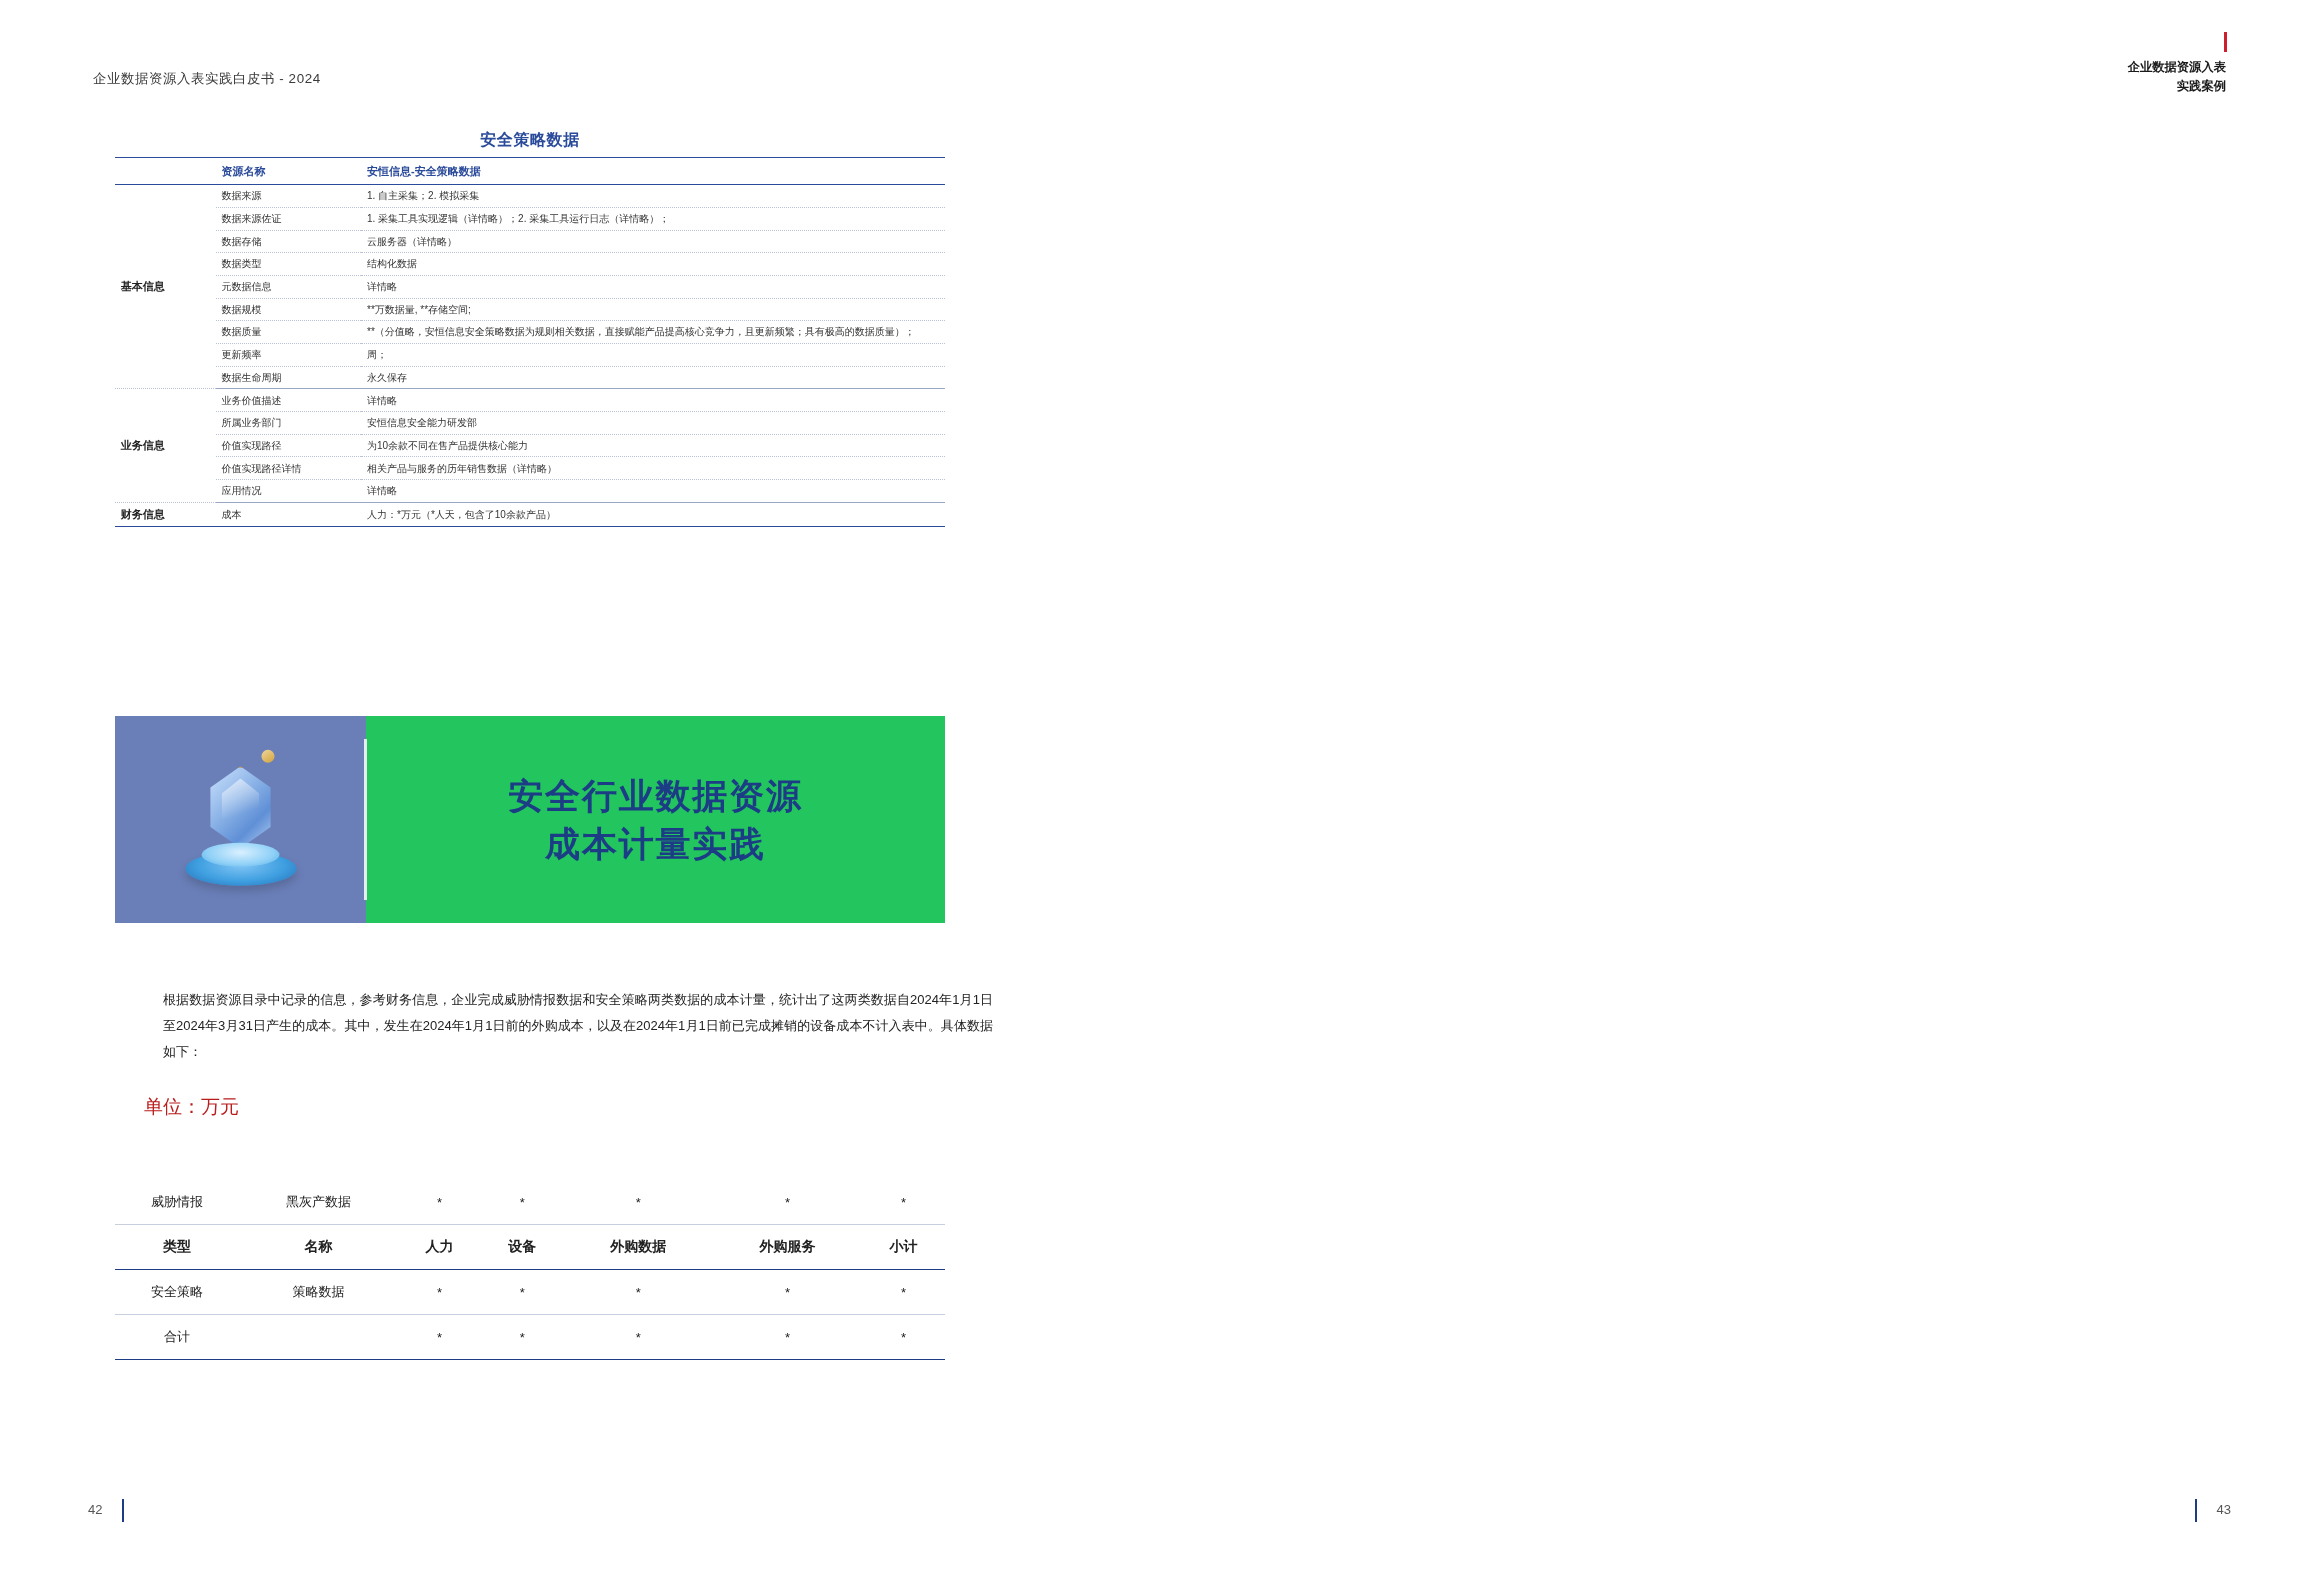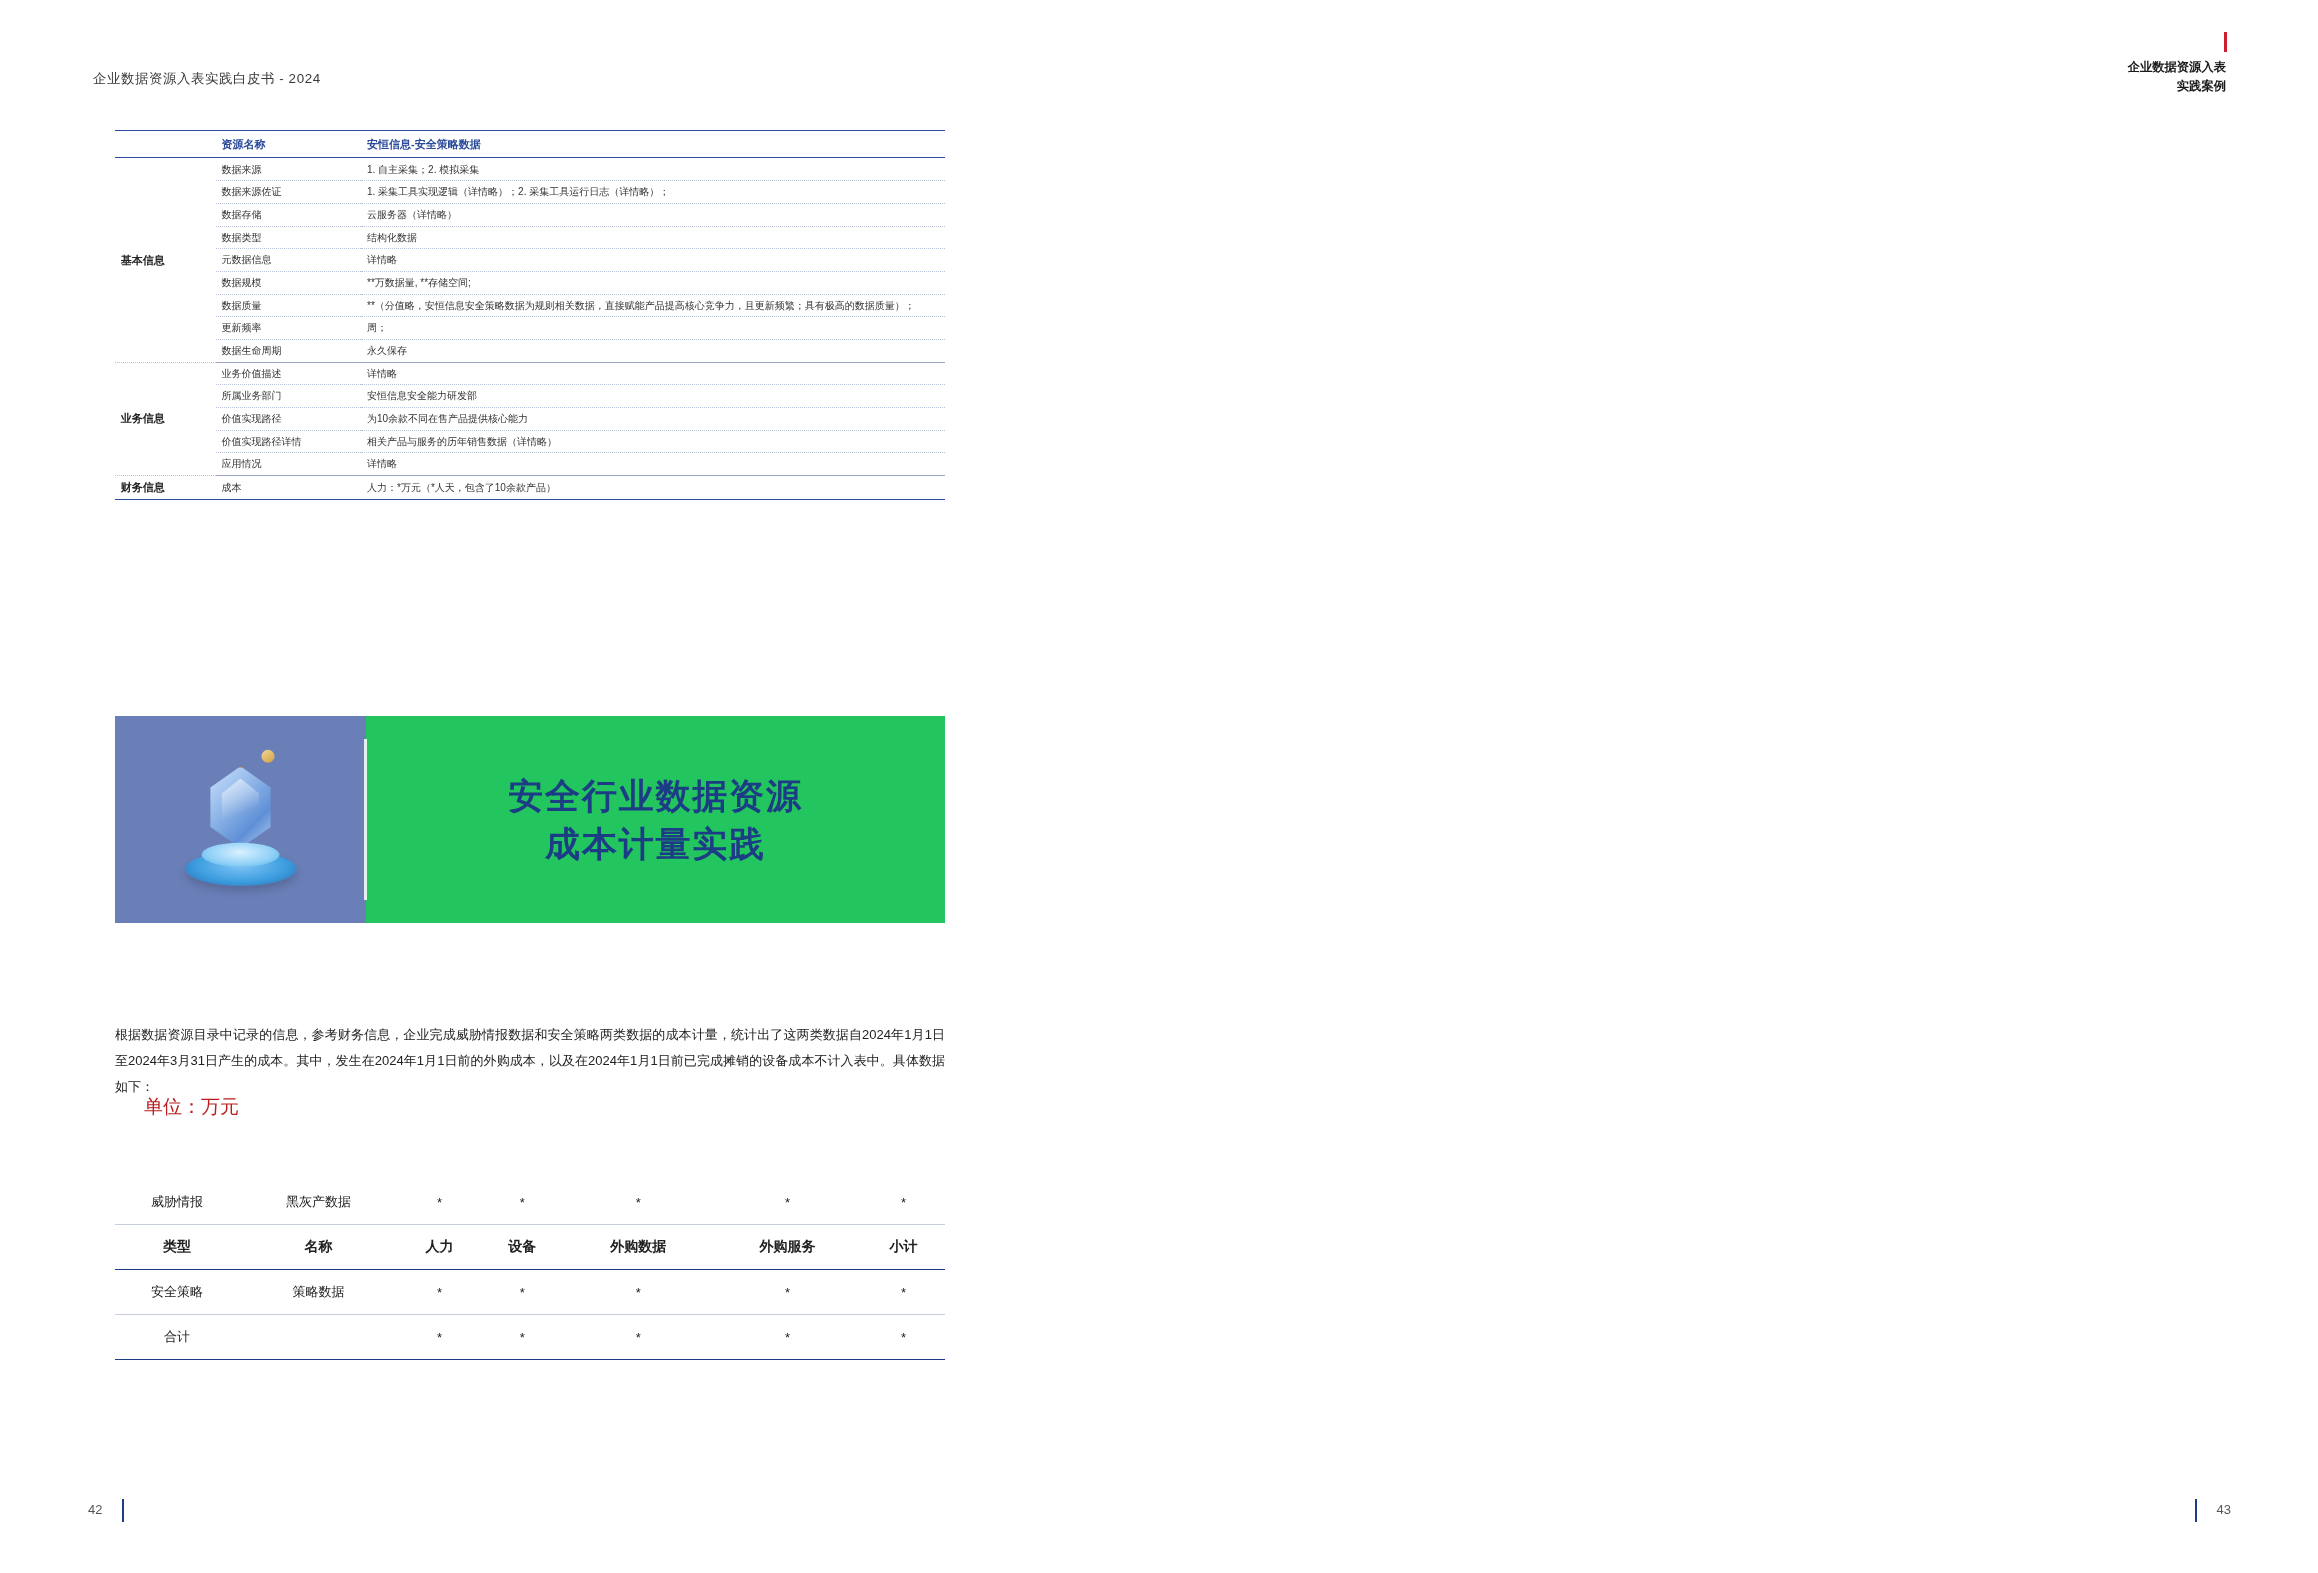--- a/index.html
+++ b/index.html
@@ -131,20 +131,21 @@
   .pg-bar-right{right:122px;}
 </style>
 </head>
 <body>
 
 <div class="page page-left">
 
   <div class="lp-header">企业数据资源入表实践白皮书 - 2024</div>
 
   <div class="tbl-wrap">
+    <div class="tbl-title">安全策略数据</div>
     <table class="spec">
       <tbody>
           <tr class="head">
         <td class="cat"></td>
         <td class="k">资源名称</td>
         <td class="v">安恒信息-安全策略数据</td>
       </tr>
 
       <tr>
         <td class="cat" rowspan="9">基本信息</td>
@@ -225,21 +226,21 @@
       <div class="stick" style="right:-1.2px;top:23.4px;bottom:23.4px;"></div>
     </div>
     <div class="right">
       <div class="title">
         <div>安全行业数据资源</div>
         <div>成本计量实践</div>
       </div>
     </div>
   </div>
 
-  <div class="para lp-para" style="top:1022px;">根据数据资源目录中记录的信息，参考财务信息，企业完成威胁情报数据和安全策略两类数据的成本计量，统计出了这两类数据自2024年1月1日至2024年3月31日产生的成本。其中，发生在2024年1月1日前的外购成本，以及在2024年1月1日前已完成摊销的设备成本不计入表中。具体数据如下：</div>
+  <div class="para lp-para" style="top:987px;margin-left:48px;">根据数据资源目录中记录的信息，参考财务信息，企业完成威胁情报数据和安全策略两类数据的成本计量，统计出了这两类数据自2024年1月1日至2024年3月31日产生的成本。其中，发生在2024年1月1日前的外购成本，以及在2024年1月1日前已完成摊销的设备成本不计入表中。具体数据如下：</div>
 
   <div class="unit">单位：万元</div>
 
   <div class="cost-wrap">
     <table class="cost">
       <tbody>
           <tr>
         <td class="c1">威胁情报</td>
         <td class="c2">黑灰产数据</td>
         <td>*</td>

